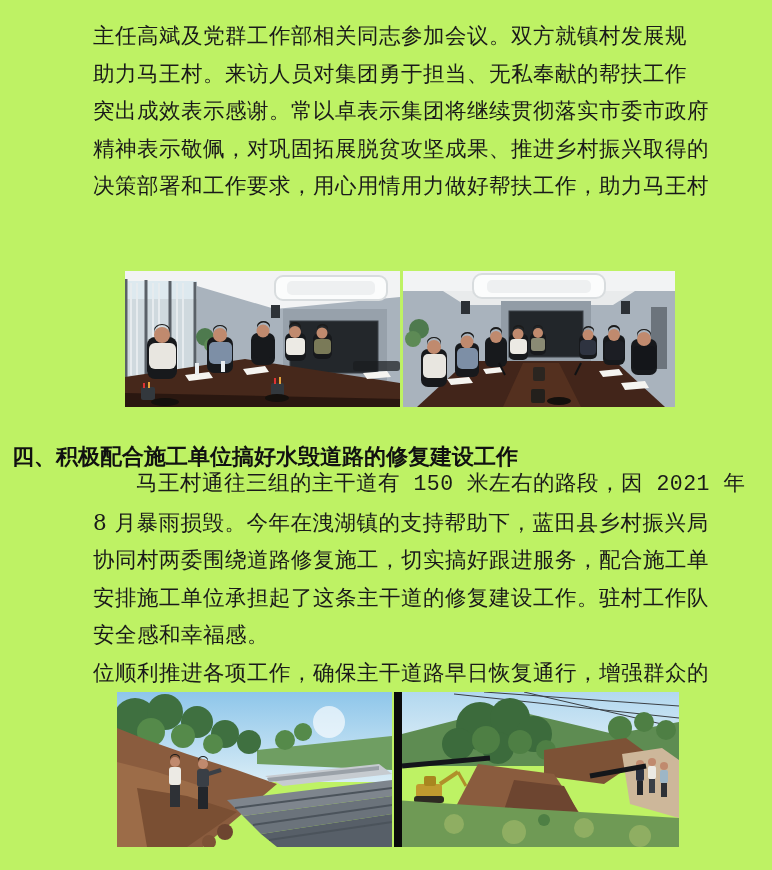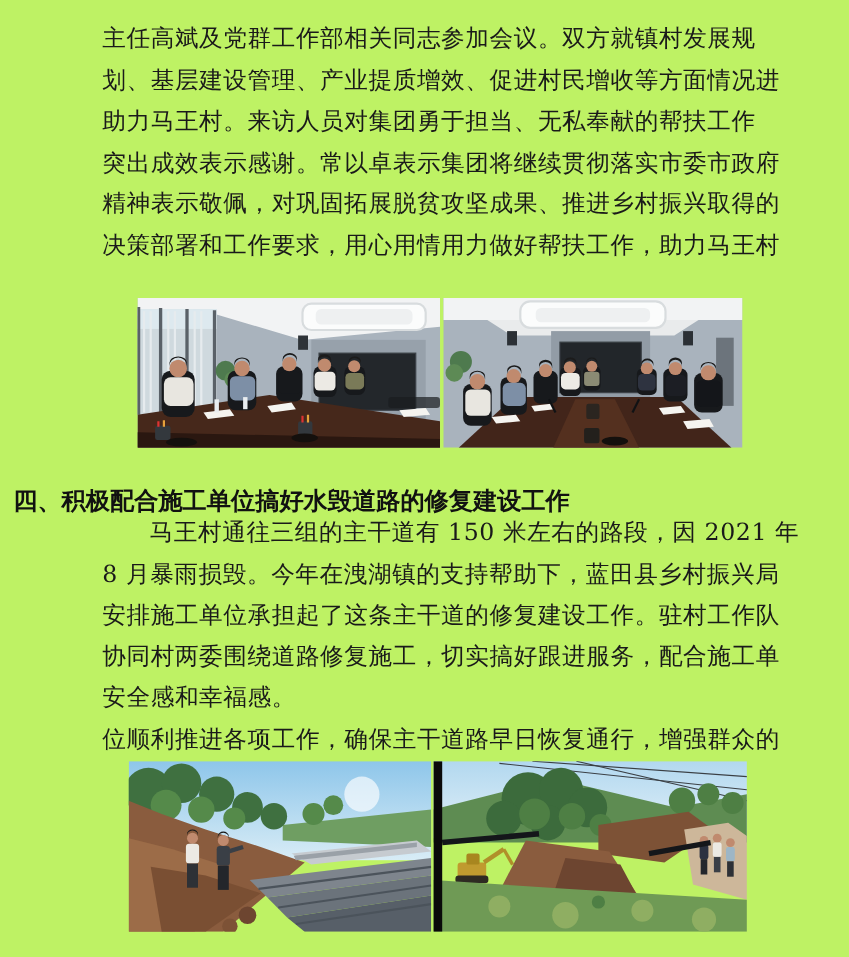--- a/index.html
+++ b/index.html
@@ -9,40 +9,39 @@
     color:#1a1a1a;
   }
   .para{position:absolute;left:93px;width:588px;}
   .p1{top:17px;}
   .p2{top:466px;}
   .tline{
     font-size:21.5px;line-height:37.5px;height:37.5px;white-space:nowrap;
     text-align:justify;text-align-last:justify;letter-spacing:0.5px;
   }
   .tline.last{text-align-last:left;}
-  .tline.indent{text-indent:2em;}
+  .tline.indent{text-indent:2em;font-family:Liberation Mono, monospace;}
   .heading{
     position:absolute;top:430px;left:0;width:772px;margin:12px;
     font-family:"DejaVu Sans","Liberation Sans",sans-serif;
     font-weight:bold;font-size:22px;line-height:30px;color:#111;
   }
   .photo-row{position:absolute;display:flex;}
   .row1{top:271px;left:125px;gap:3px;}
   .row2{top:692px;left:117px;gap:2px;}
   figure{margin:0;padding:0;line-height:0;}
   figure svg{display:block;}
 </style>
 </head>
 <body>
 
 <div class="page">
 
   <div class="para p1">
     <div class="tline">主任高斌及党群工作部相关同志参加会议。双方就镇村发展规</div>
-    <div class="tline">划、基层建设管理、产业提质增效、促进村民增收等方面情况进</div>
     <div class="tline">助力马王村。来访人员对集团勇于担当、无私奉献的帮扶工作</div>
     <div class="tline">突出成效表示感谢。常以卓表示集团将继续贯彻落实市委市政府</div>
     <div class="tline">精神表示敬佩，对巩固拓展脱贫攻坚成果、推进乡村振兴取得的</div>
     <div class="tline">决策部署和工作要求，用心用情用力做好帮扶工作，助力马王村</div>
   </div>
 
   <div class="photo-row row1">
     <figure>
       <svg width="275" height="136" viewBox="0 0 275 136" xmlns="http://www.w3.org/2000/svg">
         <rect width="275" height="136" fill="#a9b3bd"></rect>
@@ -189,22 +188,22 @@
         <line x1="172" y1="104" x2="178" y2="92" stroke="#101214" stroke-width="2"></line>
       </svg>
     </figure>
   </div>
 
   <h2 class="heading">四、积极配合施工单位搞好水毁道路的修复建设工作</h2>
 
   <div class="para p2">
     <div class="tline indent">马王村通往三组的主干道有 150 米左右的路段，因 2021 年</div>
     <div class="tline">8 月暴雨损毁。今年在洩湖镇的支持帮助下，蓝田县乡村振兴局</div>
+    <div class="tline">协同村两委围绕道路修复施工，切实搞好跟进服务，配合施工单</div>
     <div class="tline">安排施工单位承担起了这条主干道的修复建设工作。驻村工作队</div>
-    <div class="tline">协同村两委围绕道路修复施工，切实搞好跟进服务，配合施工单</div>
     <div class="tline last">安全感和幸福感。</div>
     <div class="tline">位顺利推进各项工作，确保主干道路早日恢复通行，增强群众的</div>
   </div>
 
   <div class="photo-row row2">
     <figure>
       <svg width="275" height="155" viewBox="0 0 275 155" xmlns="http://www.w3.org/2000/svg">
         <defs>
           <linearGradient id="sky1" x1="0" y1="0" x2="0" y2="1">
             <stop offset="0" stop-color="#8ec6ea"></stop>

